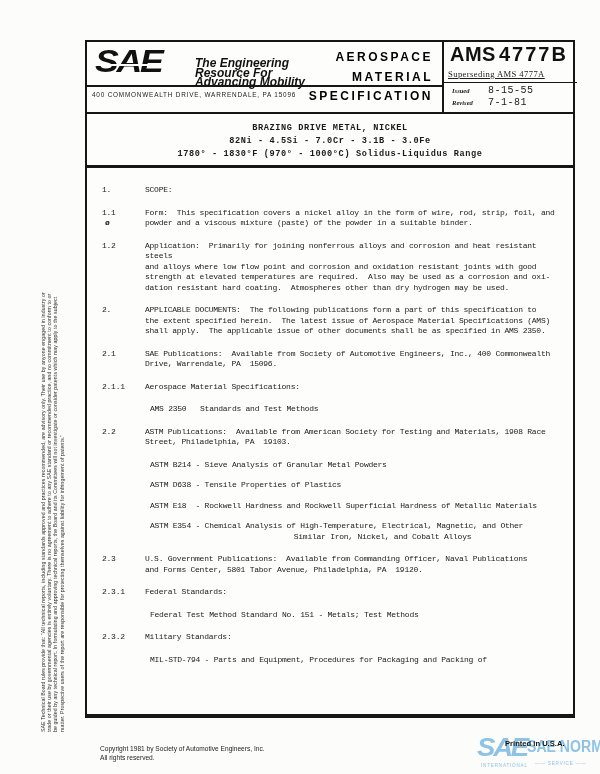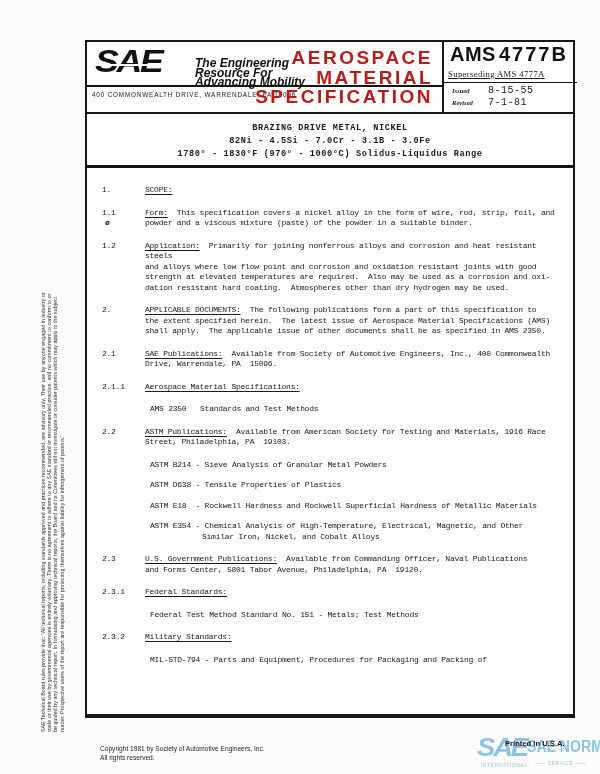--- a/index.html
+++ b/index.html
@@ -19,22 +19,22 @@
   .sae-logo{position:absolute;left:8px;top:2px;font-family:"Liberation Sans",sans-serif;
         font-weight:900;font-style:italic;font-size:31px;letter-spacing:-2px;transform:scaleX(1.15);
         transform-origin:left top;color:#111;}
   .sae-stripe{position:absolute;background:#fdfdfb;height:2px;left:7px;width:92px;}
   .tagline{position:absolute;left:108px;top:7px;font-family:Liberation Sans, sans-serif;
         font-style:italic;font-weight:bold;font-size:12px;line-height:9.5px;color:#111;margin-top:10px;}
   .logo-rule{position:absolute;left:0;top:43px;width:355px;height:2px;background:#161616;}
   .address{position:absolute;left:5px;top:49px;font-family:"Liberation Sans",sans-serif;
         font-size:6.4px;letter-spacing:0.8px;color:#222;}
   .hdr-center{position:absolute;right:140px;top:6px;text-align:right;
-        font-family:"Liberation Sans",sans-serif;font-size:19px;font-weight:600;
-        letter-spacing:2.5px;line-height:19.5px;color:#b91c1c;}
+        font-family:"Liberation Sans",sans-serif;font-size:12px;font-weight:600;
+        letter-spacing:2.5px;line-height:19.5px;color:#000000;}
   .hdr-right{position:absolute;left:355px;top:0;width:135px;height:70px;border-left:2px solid #161616;box-sizing:border-box;text-align:center;}
   .doc-number{position:absolute;left:6px;top:1px;font-family:"Liberation Sans",sans-serif;
         font-weight:800;font-size:20px;letter-spacing:0.5px;color:#111;white-space:nowrap;}
   .doc-number .num2{margin-left:3px;letter-spacing:2px;}
   .superseding{position:absolute;left:4px;top:27px;font-family:"Liberation Serif",serif;
         font-size:8.6px;letter-spacing:0.4px;text-decoration:underline;color:#1d1d1d;white-space:nowrap;}
   .issue-box{position:absolute;left:0;top:40px;right:0;bottom:0;border-top:1.5px solid #161616;}
   .issue-row{position:absolute;left:0;width:100%;height:13px;}
   .issue-label{position:absolute;left:8px;top:2px;font-family:"Liberation Serif",serif;
         font-style:italic;font-weight:bold;font-size:6.6px;color:#1d1d1d;}
@@ -44,22 +44,22 @@
         text-align:center;font-weight:bold;font-size:8.6px;letter-spacing:0.6px;box-sizing:border-box;padding-top:10px;}
   .title-block div{line-height:13px;white-space:pre;}
   
   .spec-body{position:absolute;left:15px;top:131px;right:10px;font-size:8px;letter-spacing:-0.25px;}
   .para{position:relative;margin-top:12px;padding-left:43px;}
   .para.list{padding-left:48px;}
   .para.list + .para.list{margin-top:10px;}
   .num{position:absolute;left:0;top:0;}
   .marker{position:absolute;left:3px;top:10.5px;font-weight:bold;}
   .pline{line-height:10.5px;white-space:pre-wrap;}
-  .pline.deep{margin-left:52px;}
-  .u{text-decoration:underline;text-underline-offset:1.5px;}
+  .pline.deep{margin-left:52px;text-align:center;}
+  .u{text-underline-offset:1.5px;}
   
   .copyright{position:absolute;left:100px;top:744px;font-family:"Liberation Sans",sans-serif;
         font-size:6.6px;line-height:9px;color:#1f1f1f;}
   .watermark{position:absolute;left:477px;top:733px;width:120px;height:40px;color:var(--wm,#8fc3e4);}
   .wm-logo{position:absolute;left:0;top:0;font-family:"Liberation Sans",sans-serif;font-weight:900;
         font-style:italic;font-size:25px;letter-spacing:-2px;transform:scaleX(1.1);transform-origin:left top;}
   .wm-name{position:absolute;left:50px;top:5px;font-family:"Liberation Sans",sans-serif;font-weight:800;
         font-size:16px;letter-spacing:0px;transform:scaleX(0.88);transform-origin:left top;white-space:nowrap;}
   .wm-sub-left{position:absolute;left:4px;top:30px;font-family:"Liberation Sans",sans-serif;font-size:4.6px;letter-spacing:0.8px;}
   .wm-sub-right{position:absolute;left:58px;top:28px;font-family:"Liberation Sans",sans-serif;font-size:4.6px;letter-spacing:0.8px;white-space:nowrap;}
@@ -155,21 +155,21 @@
         </div>
         <div class="para">
           <span class="num">2.1.1</span>
           <div class="pline"><span class="u">Aerospace Material Specifications:</span></div>
         </div>
         <div class="para list">
           <div class="pline"><span>AMS 2350   Standards and Test Methods</span></div>
         </div>
         <div class="para">
           <span class="num">2.2</span>
-          <div class="pline"><span class="u">ASTM Publications:</span><span>  Available from American Society for Testing and Materials, 1916 Race</span></div>
+          <div class="pline"><span class="u">ASTM Publications:</span><span>  Available from American Society for Testing and Materials, 1908 Race</span></div>
           <div class="pline">Street, Philadelphia, PA  19103.</div>
         </div>
         <div class="para list">
           <div class="pline"><span>ASTM B214 - Sieve Analysis of Granular Metal Powders</span></div>
         </div>
         <div class="para list">
           <div class="pline"><span>ASTM D638 - Tensile Properties of Plastics</span></div>
         </div>
         <div class="para list">
           <div class="pline"><span>ASTM E18  - Rockwell Hardness and Rockwell Superficial Hardness of Metallic Materials</span></div>

